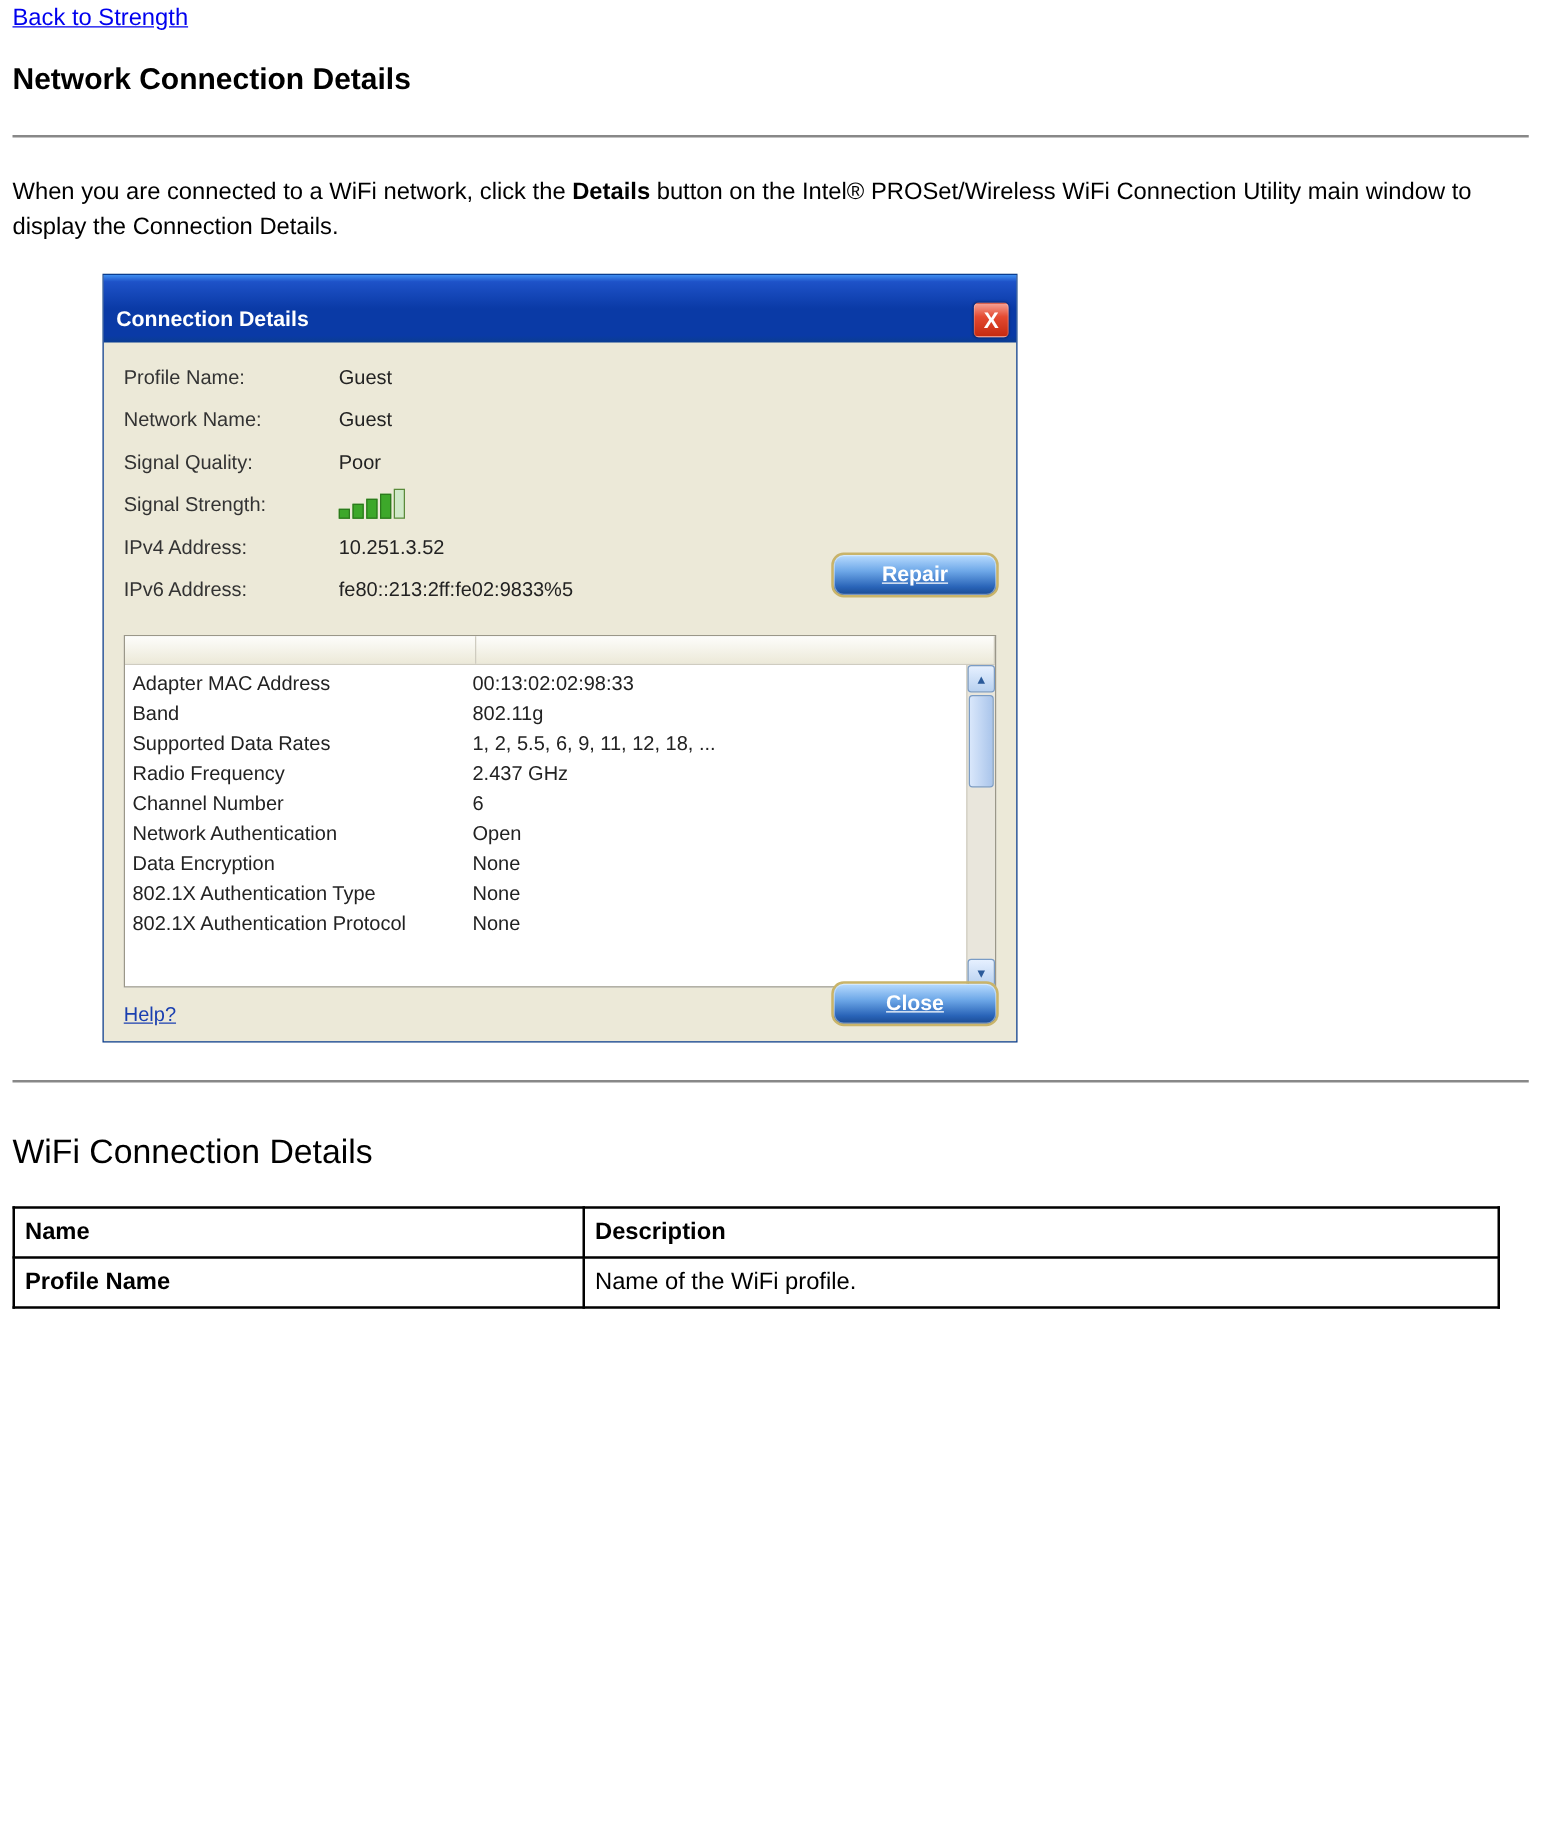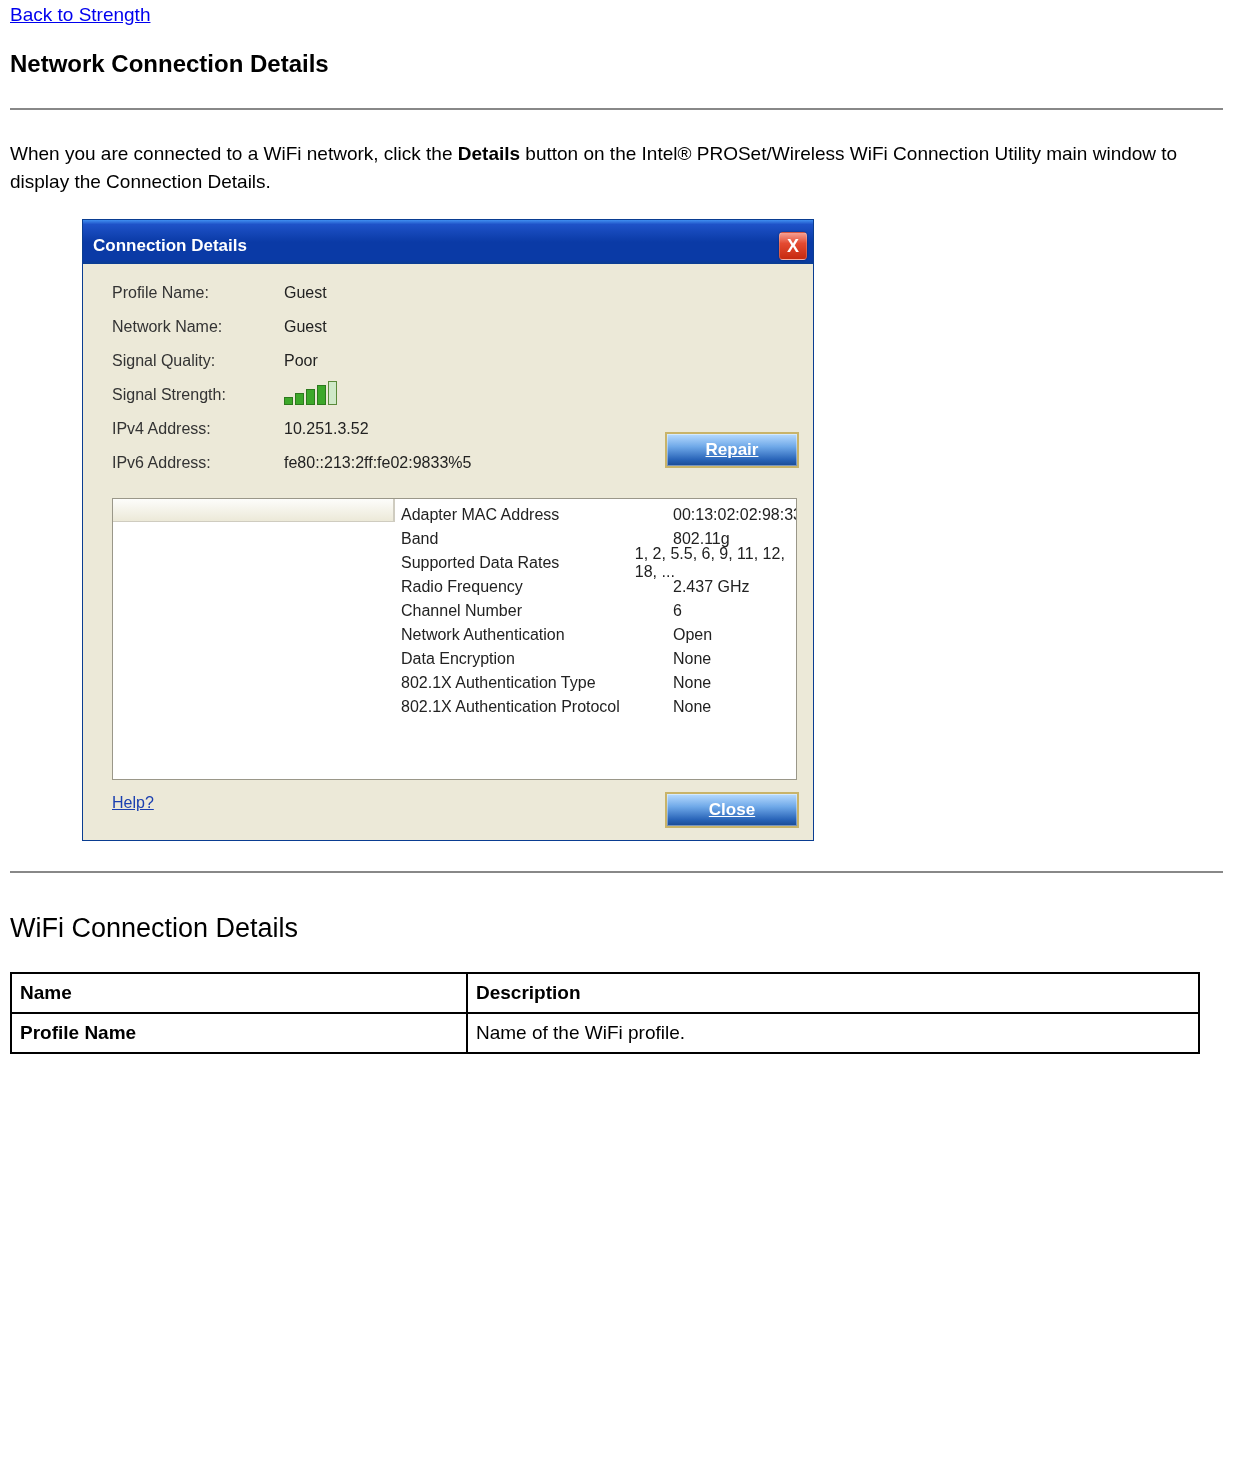--- a/index.html
+++ b/index.html
@@ -50,43 +50,42 @@
     flex-direction:column;
   }
   .titlebar {
     height: 36px;
     background: linear-gradient(to bottom, #3f8ef0 0%, #1e52c8 10%, #0a3aa6 50%, #0a3aa6 90%, #0a3d91 100%);
     color: #fff;
     font-weight: bold;
     display: flex;
     align-items: center;
     justify-content: space-between;
-    padding: 8px 6px 0 10px;
+    padding: 18px 6px 0 10px;
     font-size: 17px;
   }
   .close-btn {
     width: 26px;
     height: 26px;
     background: linear-gradient(to bottom, #f5a093, #e44a31 40%, #c62a10);
     border: 1px solid #fff3;
     border-radius: 4px;
     color: #fff;
     font-weight: bold;
     display: flex;
     align-items: center;
     justify-content: center;
     cursor: pointer;
     box-shadow: 0 0 2px #0007;
     font-size: 18px;
   }
   .dialog-body {
-    padding: 12px 16px 28px 16px;
+    padding: 12px 16px 11px 16px;
     position: relative;
     flex:1;
-    margin-left:13px;
   }
   .field-row {
     display: flex;
     align-items: center;
     height: 34px;
     color: #333;
   }
   .field-label { width: 172px; }
   .field-value { flex: 1; color: #222; }
 
@@ -99,40 +98,40 @@
   .bar { width: 7px; background:#cfe9c8; border:1px solid #5a8a3a; }
   .bar.on { background:#3da82a; border-color:#2c7a1d; }
   .b1{height:6px}.b2{height:10px}.b3{height:14px}.b4{height:18px}.b5{height:22px}
 
   .repair-btn, .close-btn2 {
     position:absolute;
     right:14px;
     width: 130px;
     height: 32px;
     border: 2px solid #c9b46a;
-    border-radius: 0;
+    border-radius: 10px;
     background: linear-gradient(to bottom, #b9dcff, #6ea8e8 40%, #2964b8 80%, #1a4a92);
     color: #fff;
     font-weight: bold;
     font-size: 17px;
     text-decoration: underline;
     cursor: pointer;
     display:flex;align-items:center;justify-content:center;
     box-shadow: 0 0 0 1px #fff6 inset;
   }
   .repair-btn { top: 168px; }
   .close-btn2 { bottom: 12px; right:14px; background: linear-gradient(to bottom, #b9dcff, #6ea8e8 40%, #2964b8 80%, #1a4a92); }
 
   .listbox {
     margin-top: 18px;
     border: 1px solid #9a9789;
     background: #fff;
     height: 280px;
     display:flex;
-    flex-direction:row;
+    flex-direction:column;
   }
   .list-header {
     height:22px;
     background: linear-gradient(to bottom,#fdfdfb,#ece9d8);
     border-bottom:1px solid #cfccc0;
     display:flex;
   }
   .list-header .col {
     border-right:1px solid #cfccc0;
     height:100%;

